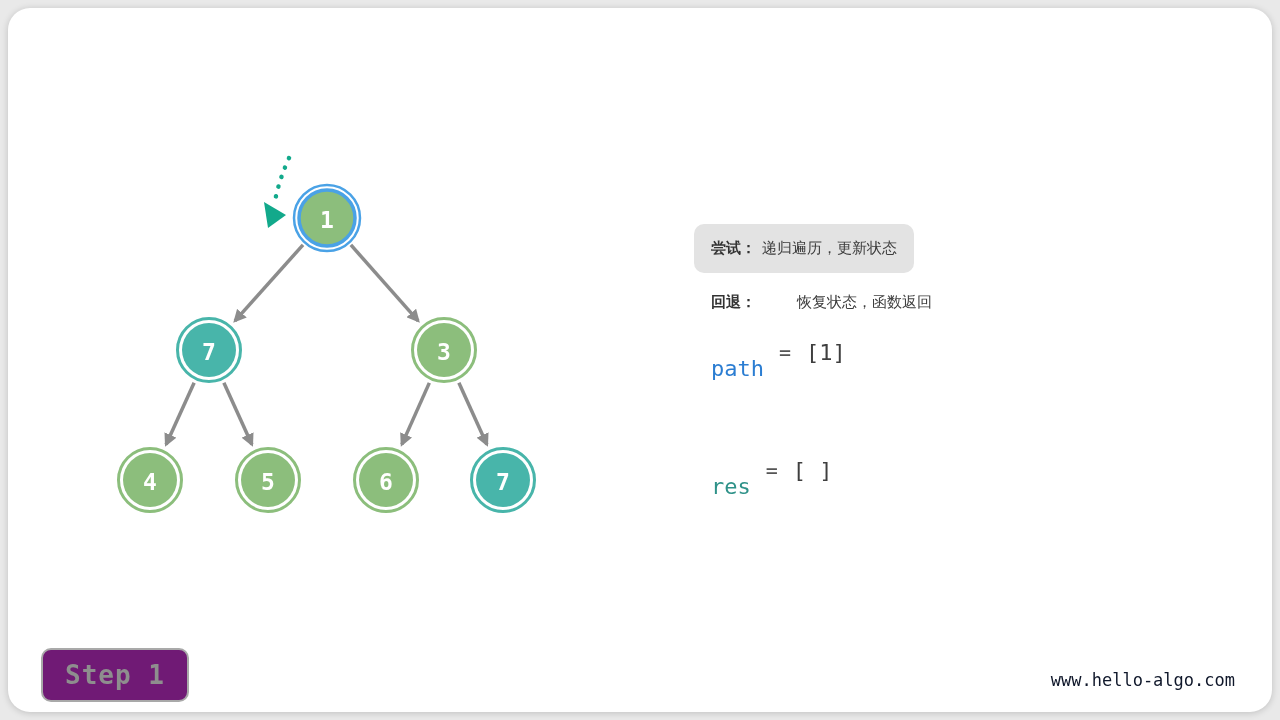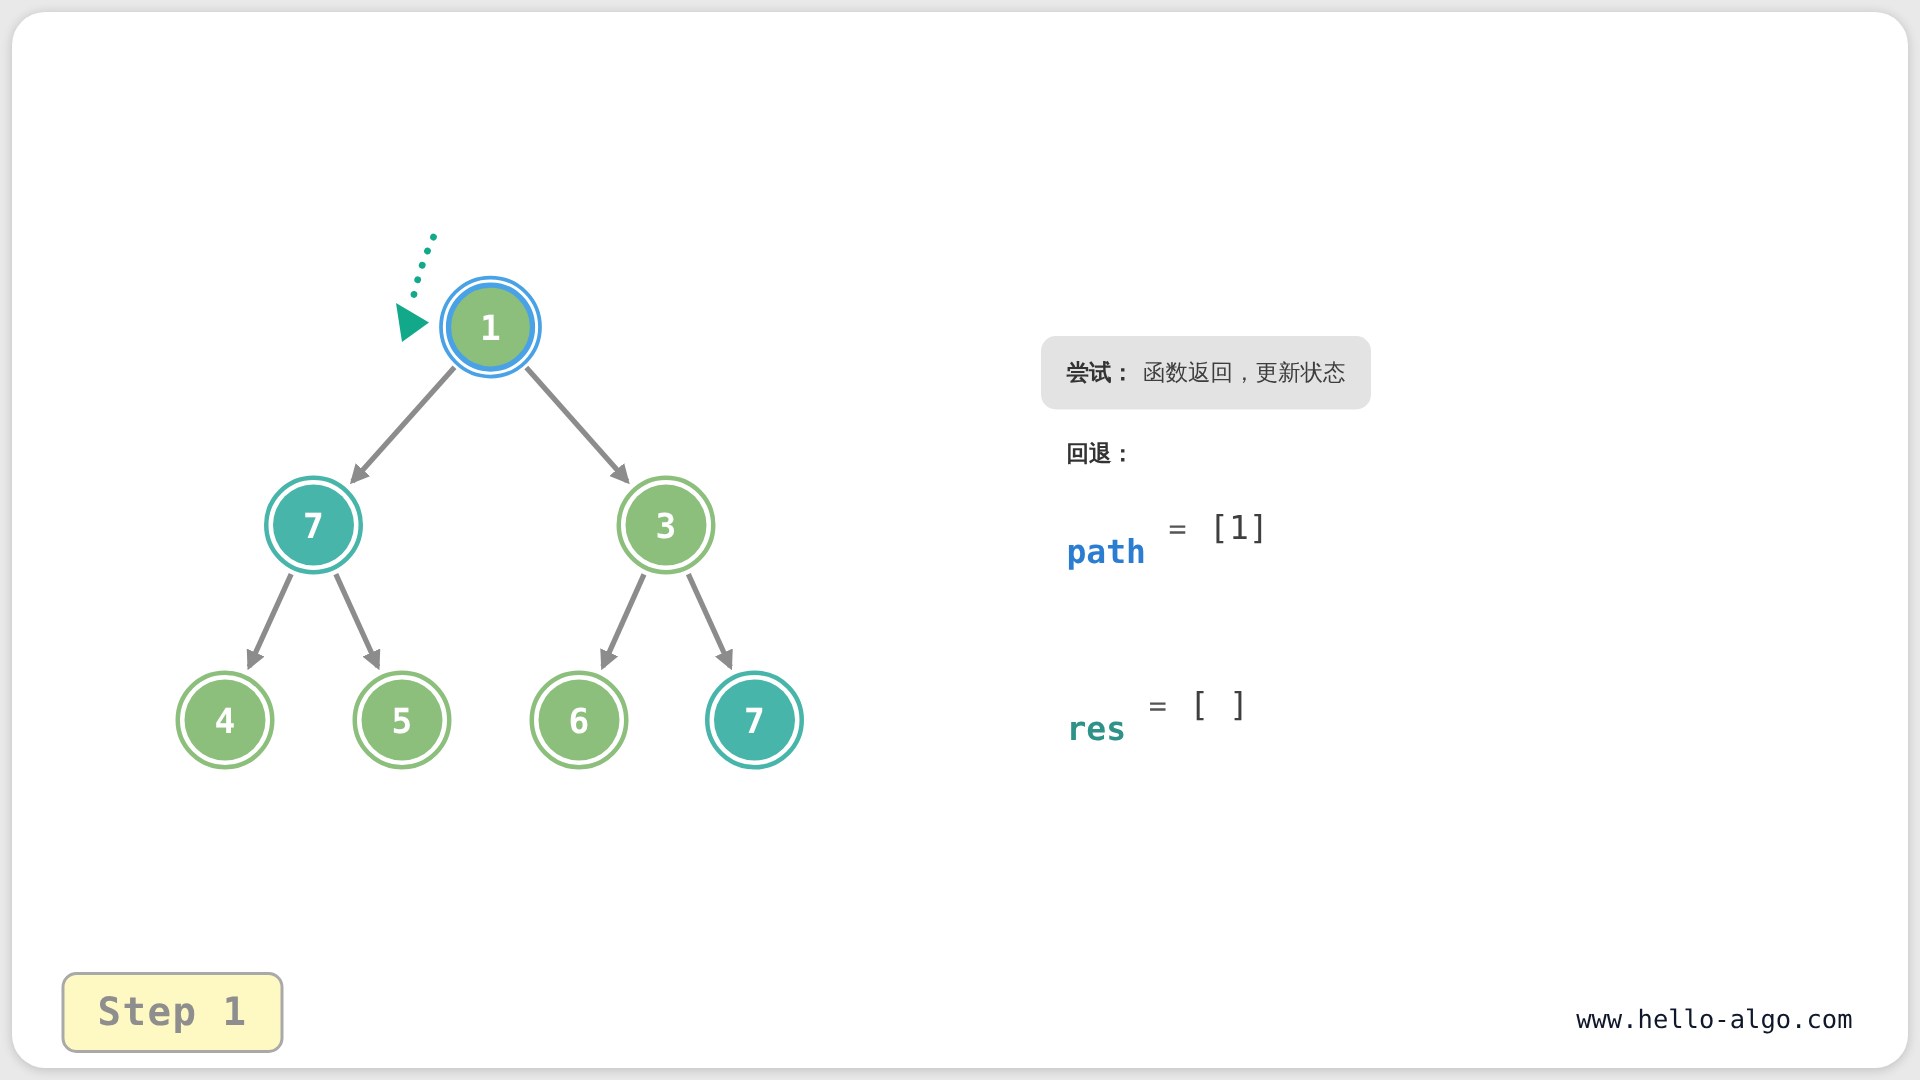--- a/index.html
+++ b/index.html
@@ -51,28 +51,28 @@
     position: absolute;
     left: 17px;
     font-family: "DejaVu Sans Mono", "Liberation Mono", monospace;
     font-size: 22px;
     white-space: nowrap;
     display: flex;
     align-items: center;
   }
   .line-path { top: 114px; height: 28px; }
   .line-res  { top: 232px; height: 28px; text-align: center; }
-  .code-var { font-weight: bold; margin-top: 32px; }
+  .code-var { font-weight: normal; margin-top: 32px; }
   .code-eq { color: #555555; margin: 0 15px; font-size: 20px; }
   .code-val { color: #3f3f3f; }
   .step-badge {
     position: absolute;
     left: 33px; top: 640px;
     width: 148px; height: 54px;
-    background: #fef9c3;
+    background: #701a75;
     border: 2px solid #a9a9a9;
     border-radius: 10px;
     display: flex;
     align-items: center;
     justify-content: center;
     font-family: "DejaVu Sans Mono", "Liberation Mono", monospace;
     font-weight: bold;
     font-size: 26px;
     color: #8e8e8e;
     letter-spacing: 1px;
@@ -143,24 +143,25 @@
           <circle cx="495" cy="472" r="31.5" fill="none" stroke="#48b5aa" stroke-width="3"></circle>
           <circle cx="495" cy="472" r="27" fill="#48b5aa"></circle>
           <text x="495" y="472" text-anchor="middle" dominant-baseline="central" dy="1.5" fill="#ffffff" font-family="&quot;DejaVu Sans Mono&quot;, &quot;Liberation Mono&quot;, monospace" font-size="23" font-weight="bold">7</text>
         </g>
       </g>
   </svg>
 
   <div class="legend">
     <div class="legend-line line-try" style="background: rgb(227, 227, 227);">
       <span class="legend-label">尝试：</span>
-      <span>函数返回，更新状态</span>
+      <span>递归遍历，更新状态</span>
     </div>
     <div class="legend-line line-back">
       <span class="legend-label">回退：</span>
+      <span>恢复状态，函数返回</span>
     </div>
     <div class="code-line line-path">
       <span class="code-var" id="path-var" style="color: rgb(43, 125, 210);">path</span>
       <span class="code-eq">=</span>
       <span class="code-val">[1]</span>
     </div>
     <div class="code-line line-res">
       <span class="code-var" id="res-var" style="color: rgb(47, 146, 137);">res</span>
       <span class="code-eq">=</span>
       <span class="code-val">[ ]</span>

